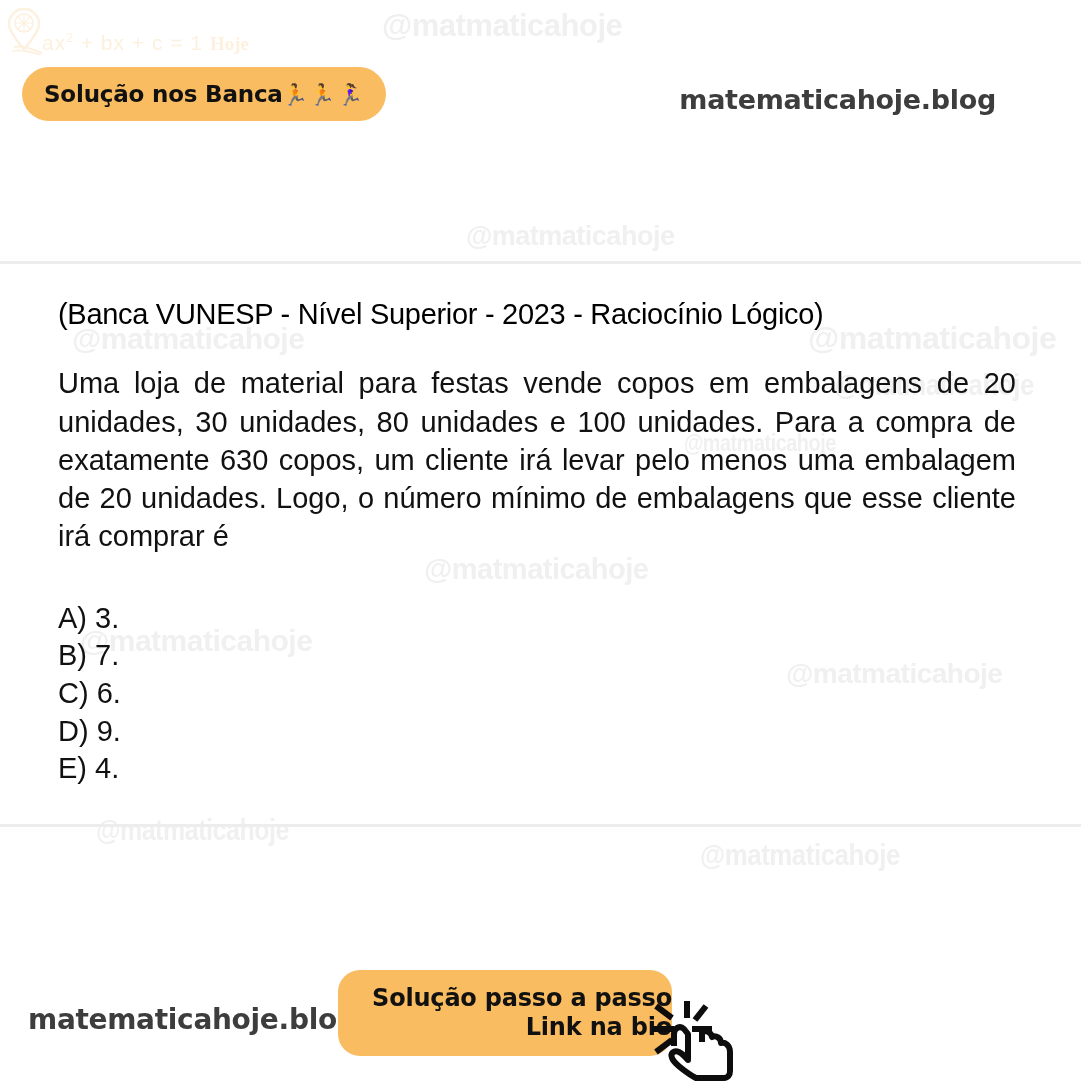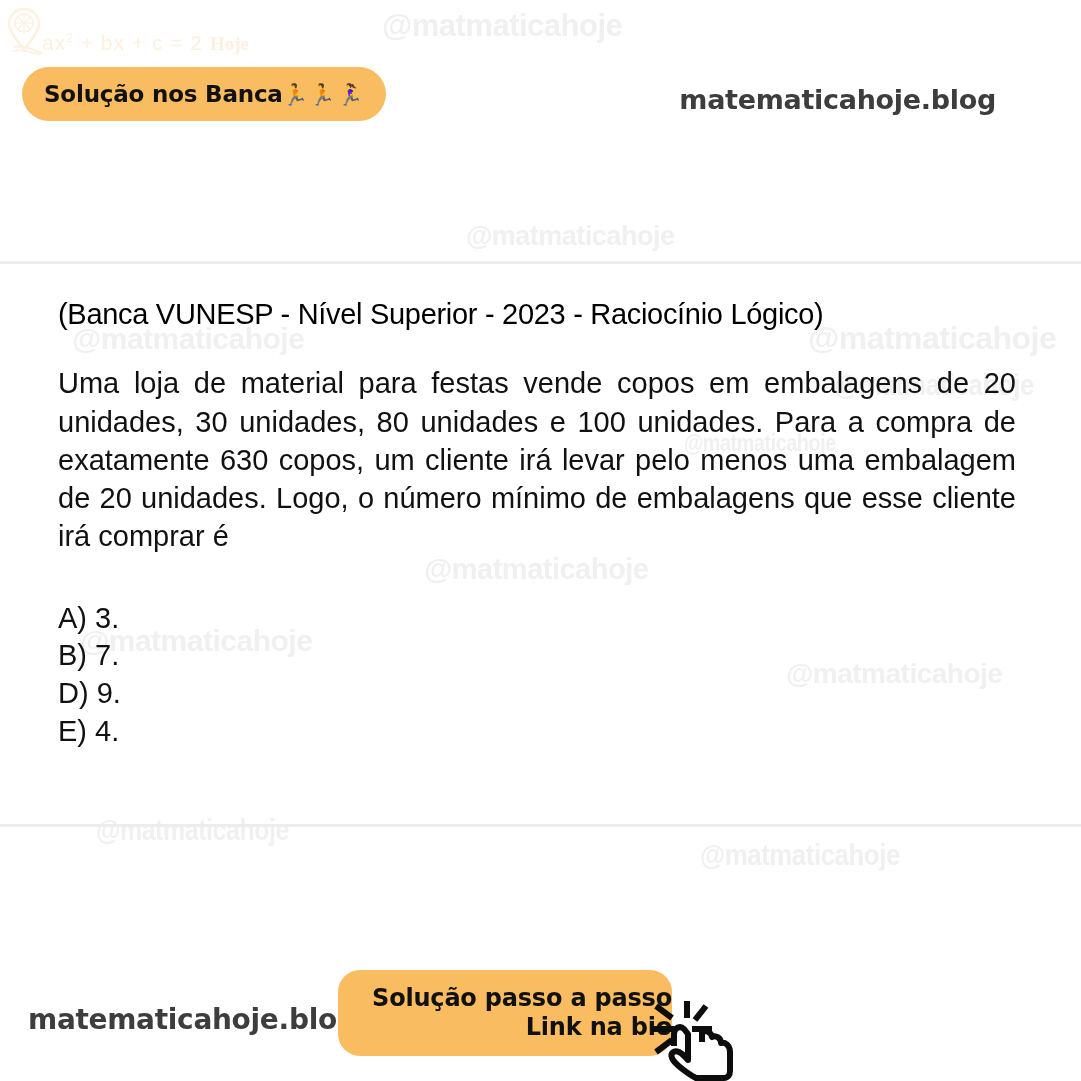--- a/index.html
+++ b/index.html
@@ -245,41 +245,42 @@
 
   <div class="logo">
     <svg class="logo-pin" viewBox="0 0 42 48">
       <path d="M16 2 C7 2 1 9 1 17 C1 26 16 42 16 42 C16 42 31 26 31 17 C31 9 25 2 16 2 Z" fill="none" stroke="#fdf0de" stroke-width="2.4"></path>
       <circle cx="16" cy="16" r="9" fill="none" stroke="#fdf0de" stroke-width="1.6"></circle>
       <path d="M8 16 h16 M16 8 v16 M10 10 l12 12 M22 10 l-12 12" stroke="#fdf0de" stroke-width="1.1" fill="none"></path>
       <path d="M6 40 C14 38 24 42 34 46" stroke="#fdf0de" stroke-width="2" fill="none"></path>
       <path d="M4 44 C13 42 23 45 33 48" stroke="#fdf0de" stroke-width="1.6" fill="none"></path>
     </svg>
     <div class="logo-eq">
-      <span>ax</span><sup>2</sup><span> + bx + c = 2</span>
+      <span>ax</span><sup>2</sup><span> + bx + c = 1</span>
       <span class="logo-hoje">Hoje</span>
     </div>
   </div>
 
   <div class="pill-top">
     <span class="pill-top-label">Solução nos Banca</span>
     <span class="pill-top-emojis">🏃🏃🏃‍♀️</span>
   </div>
 
   <div class="site-url-top">matematicahoje.blog</div>
 
   <div class="divider divider-top"></div>
   <div class="divider divider-bottom"></div>
 
   <div class="content">
     <p class="q-source">(Banca VUNESP - Nível Superior - 2023 - Raciocínio Lógico)</p>
     <p class="q-body">Uma loja de material para festas vende copos em embalagens de 20 unidades, 30 unidades, 80 unidades e 100 unidades. Para a compra de exatamente 630 copos, um cliente irá levar pelo menos uma embalagem de 20 unidades. Logo, o número mínimo de embalagens que esse cliente irá comprar é</p>
     <div class="q-options" id="options-list">
         <div class="q-option">A) 3.</div>
         <div class="q-option">B) 7.</div>
+        <div class="q-option">C) 6.</div>
         <div class="q-option">D) 9.</div>
         <div class="q-option">E) 4.</div>
       </div>
   </div>
 
   <div class="site-url-bottom">matematicahoje.blog</div>
 
   <div class="pill-bottom">
     <span class="pill-bottom-line">Solução passo a passo</span>
     <span class="pill-bottom-line">Link na bio</span>

